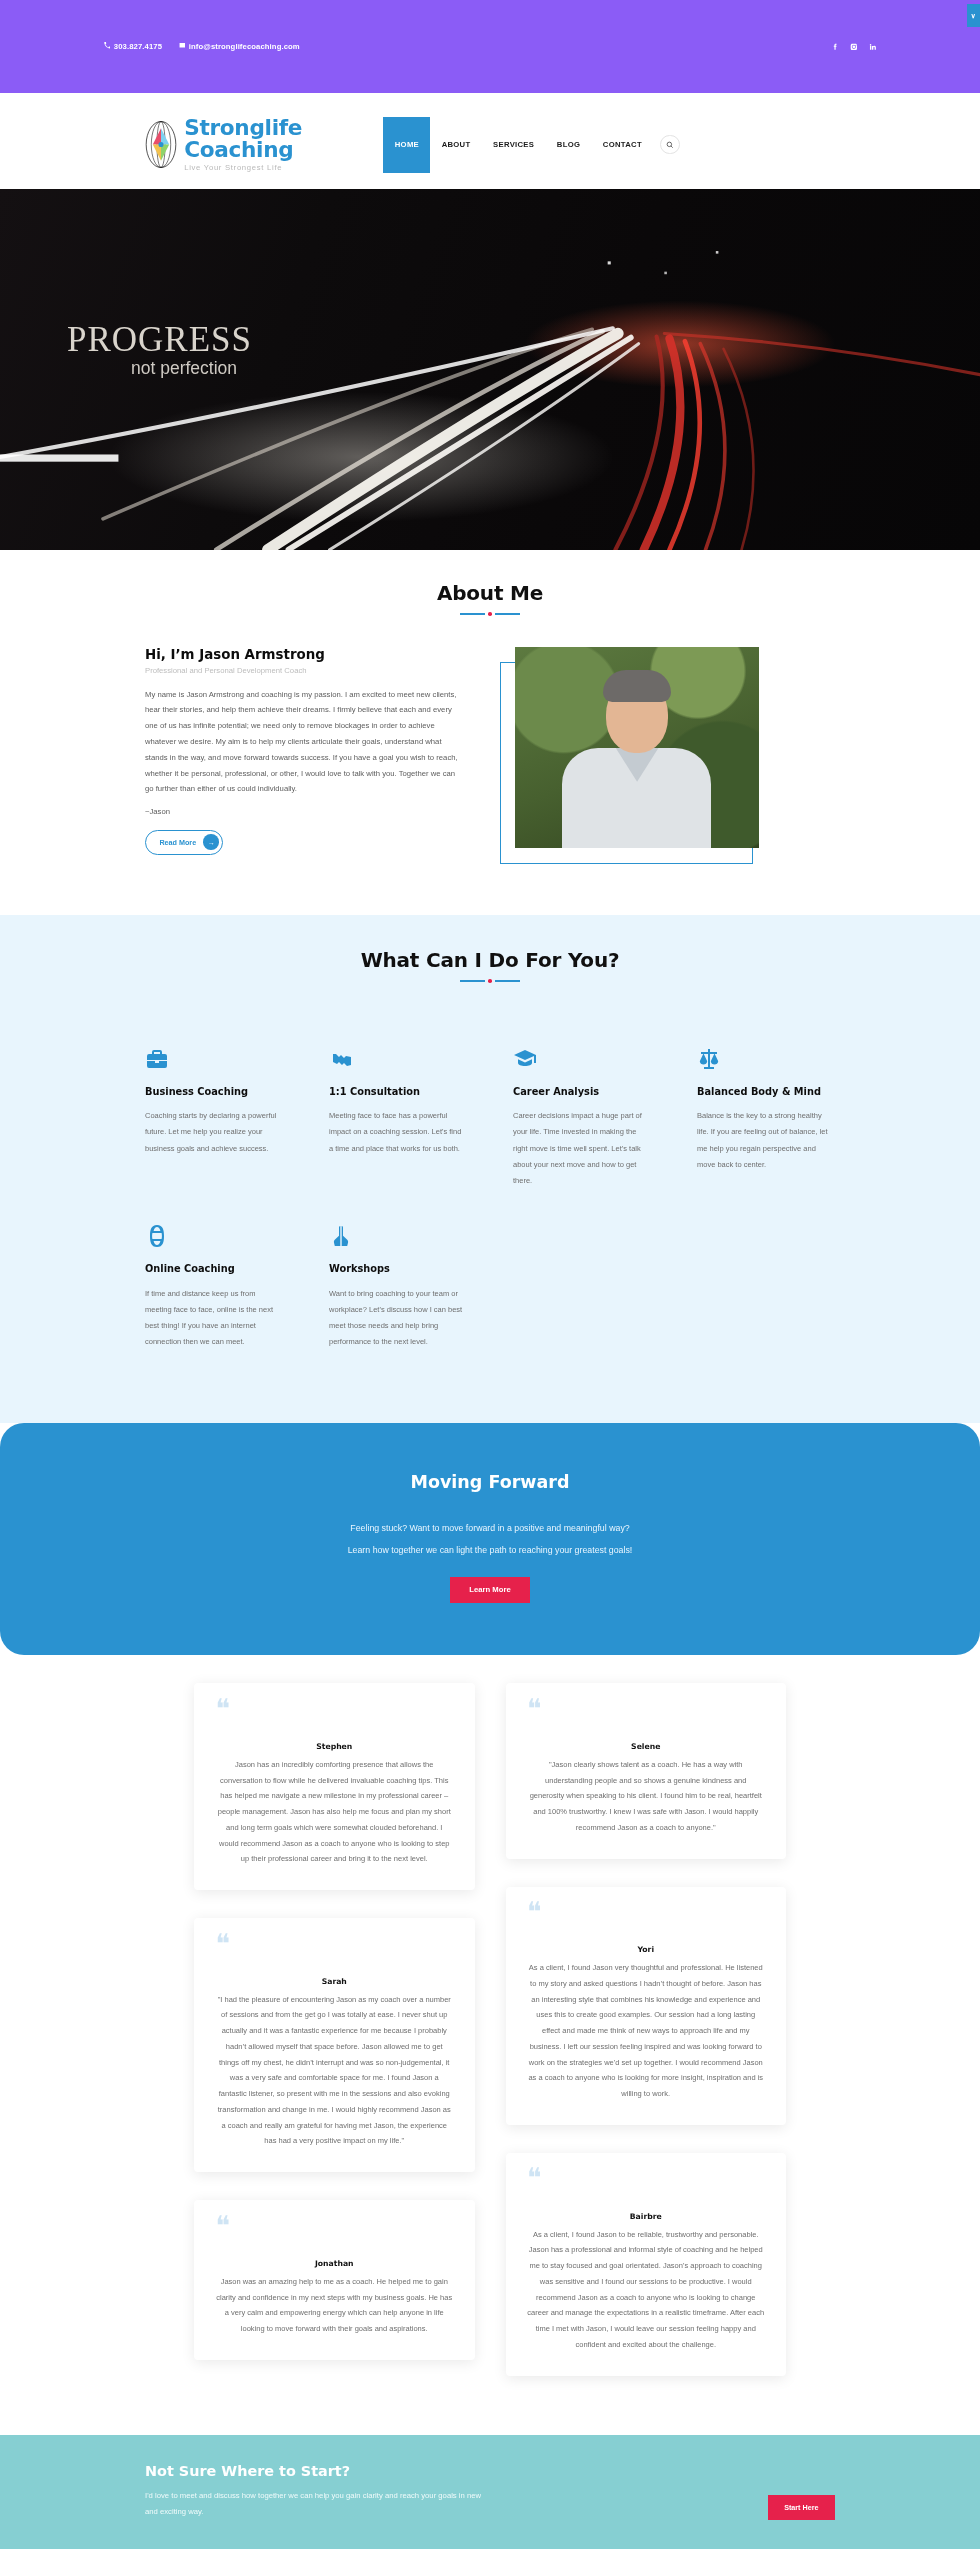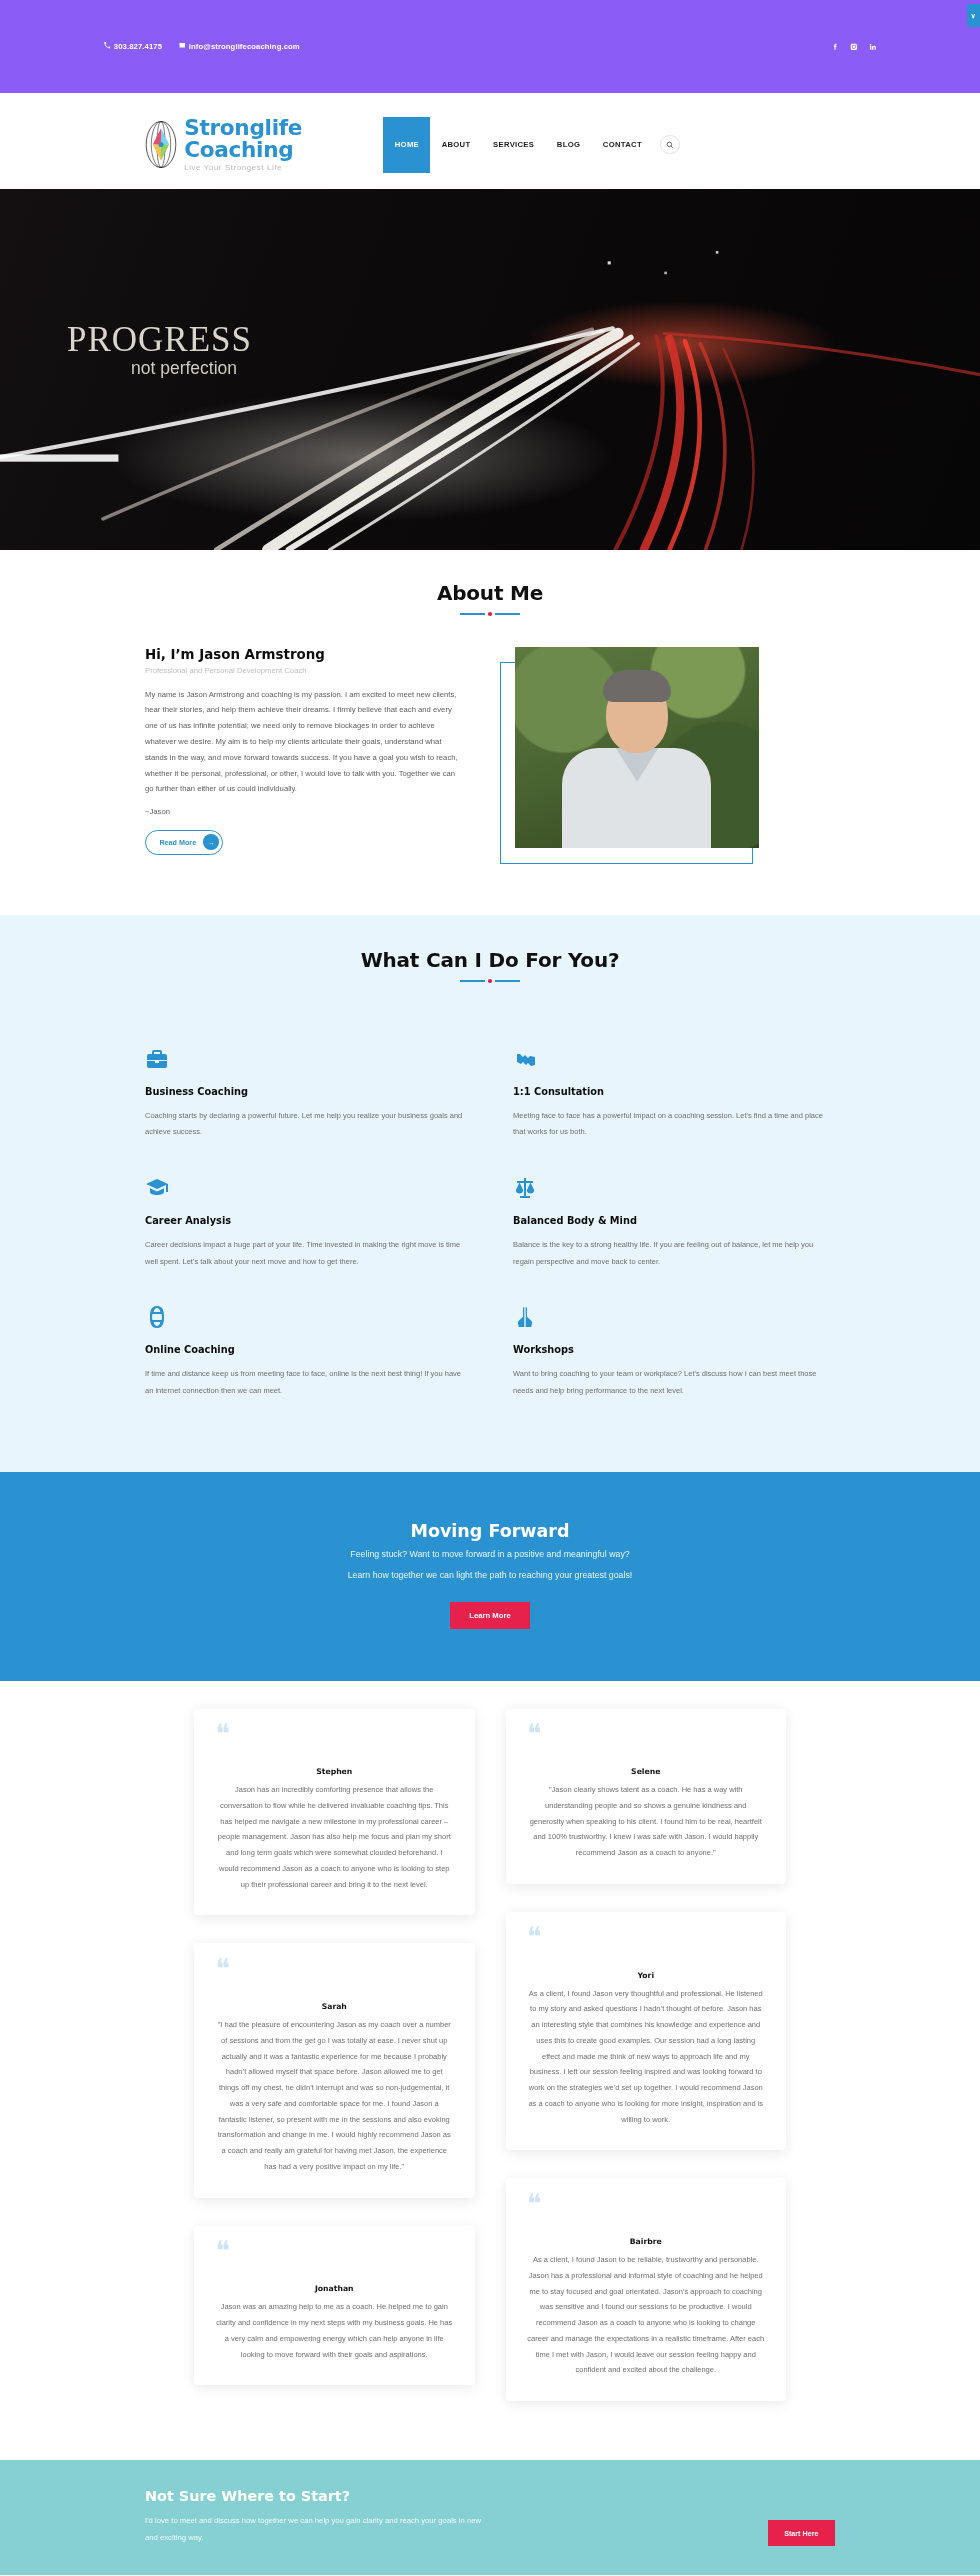--- a/index.html
+++ b/index.html
@@ -83,31 +83,31 @@
      radial-gradient(circle at 85% 70%, #3f5a2c 0 26%, transparent 27%),
      linear-gradient(160deg,#5d7a40,#47602f 55%,#32441f);}
   .p-head{position:absolute;left:91px;top:30px;width:62px;height:76px;border-radius:50% 50% 46% 46%;background:#e3b694;}
   .p-hair{position:absolute;left:88px;top:23px;width:68px;height:32px;border-radius:31px 31px 12.4px 12.4px;background:#6d6a68;}
   .p-body{position:absolute;left:47px;top:101px;width:149px;height:103px;border-radius:36px 36px 0 0;background:#dfe3e6;}
   .p-collar{position:absolute;left:101px;top:101px;width:43px;height:34px;background:#c4cbd1;
      clip-path:polygon(0 0,100% 0,50% 100%);}
 
   
   .services{background:#e8f5fd;padding:33px 0 41px;}
-  .svc-grid{display:grid;grid-template-columns:repeat(2,1fr);column-gap:46px;row-gap:0;margin-top:61px;}
+  .svc-grid{display:grid;grid-template-columns:repeat(4,1fr);column-gap:46px;row-gap:0;margin-top:61px;}
   .svc{padding-bottom:32px;}
   .svc .icon{height:27px;display:flex;align-items:flex-end;}
   .svc .icon svg{width:24px;height:24px;fill:#2a92d0;}
   .svc h4{font-size:9.8px;font-weight:700;color:#0d0d0d;margin-top:15.5px;font-family:"DejaVu Sans",sans-serif;}
   .svc p{font-size:7.5px;line-height:2.15;color:#6f6f6f;margin-top:11.3px;}
 
   
-  .mf{background:#2a92d0;padding:49px 0 52px;text-align:center;}
+  .mf{background:#2a92d0;padding:49px 0 52px;text-align:center;border-radius:24px;}
   .mf h2{font-size:17.5px;font-weight:700;color:#fff;font-family:"DejaVu Sans",sans-serif;}
-  .mf p{font-size:8.8px;color:#eaf6ff;margin-top:5px;line-height:1.85;}
+  .mf p{font-size:8.8px;color:#eaf6ff;margin-top:28px;line-height:1.85;}
   .btn-red{display:inline-block;background:#e6214b;color:#fff;border:none;
     font-size:7.7px;font-weight:700;padding:8.8px 19.6px;margin-top:18.5px;cursor:pointer;
     font-family:"Liberation Sans",sans-serif;}
 
   
   .tmz{background:#fff;padding:28px 0 31px;}
   .tm-grid{display:grid;grid-template-columns:1fr 1fr;column-gap:31px;align-items:start;}
   .tm{background:#fff;border-radius:4.1px;box-shadow:0 2.1px 13.4px rgba(0,0,0,.085);
     padding:15.5px 21.6px 23px;margin-bottom:28px;}
   .tm .q{font-family:"Liberation Serif",serif;font-size:27px;color:#cfe4f4;line-height:.8;}

